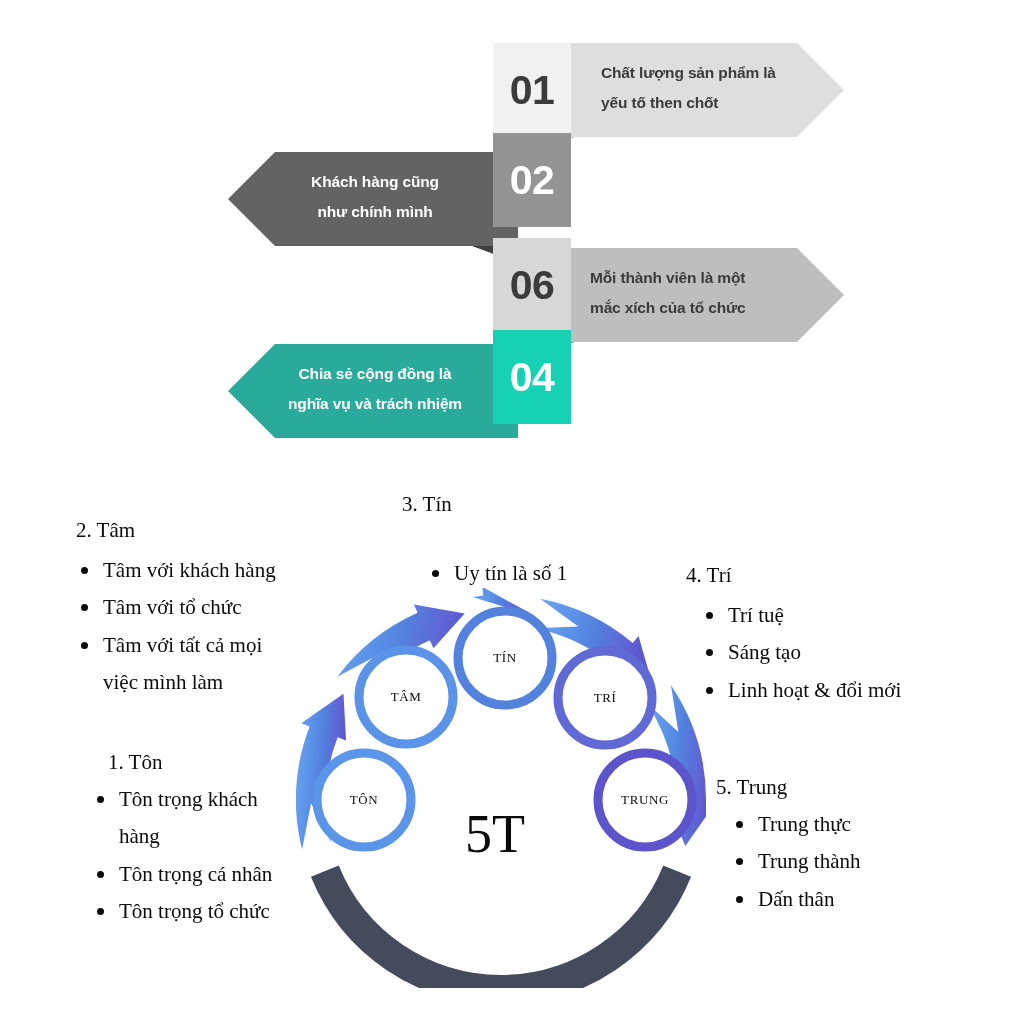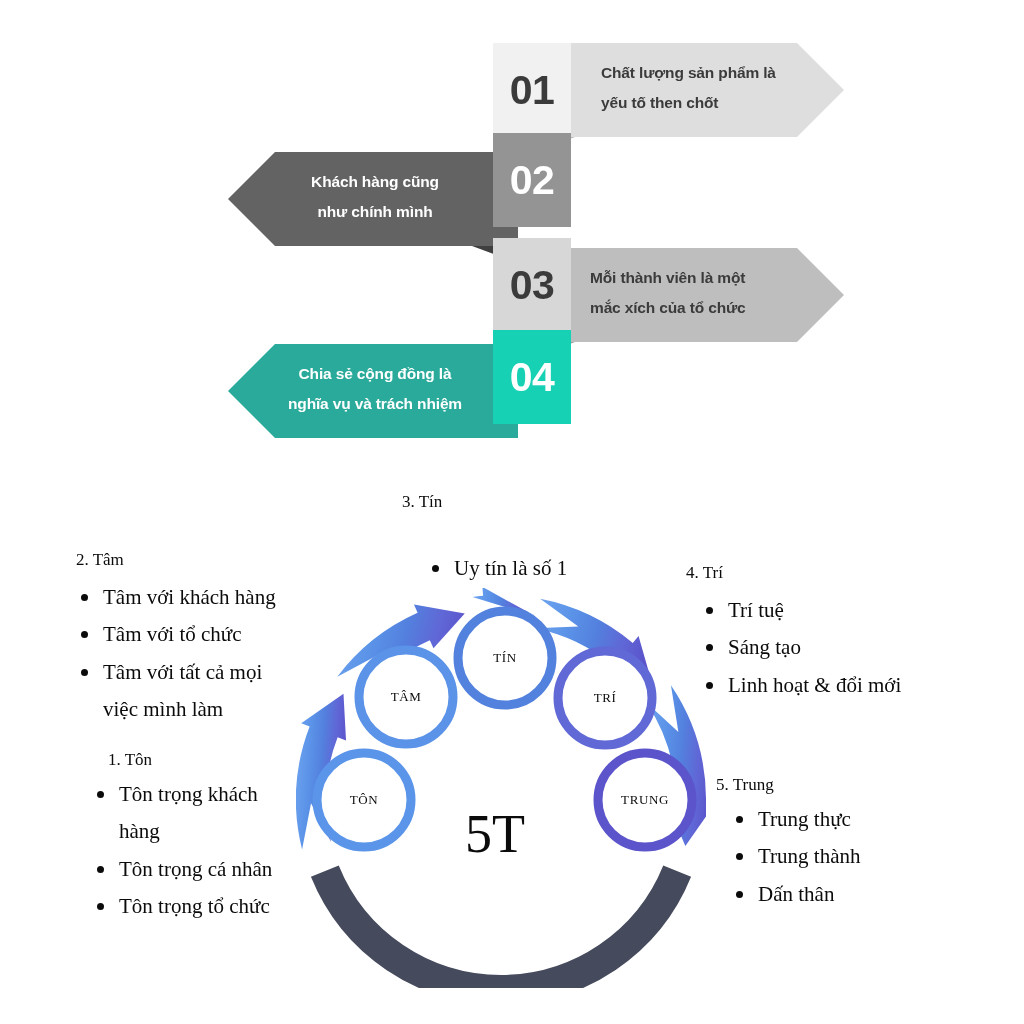--- a/index.html
+++ b/index.html
@@ -46,21 +46,21 @@
 
   
   #wheel-area { position: absolute; left: 0; top: 470px; width: 1024px; height: 554px; }
 
   .note {
     position: absolute;
     font-family: "Liberation Serif", "DejaVu Serif", serif;
     color: #0b0b0b;
   }
   .note .note-head {
-    font-size: 17px;
+    font-size: 21px;
     white-space: nowrap;
     margin-bottom: 9px;
   }
   .note ul { list-style: none; }
   .note li {
     position: relative;
     font-size: 21px;
     line-height: 1.78;
     padding-left: 27px;
   }
@@ -130,21 +130,21 @@
       </div>
     </div>
 
     <div class="arrow-row" data-name="arrow-row-03">
       <svg class="arrow-svg" style="left:517px; top:248px;" width="315" height="94" viewBox="0 0 315 94" data-name="arrow-body-03">
         <polygon id="p03" points="0,0 268,0 315,47 268,94 0,94" fill="#bebebe"></polygon>
       </svg>
       <svg class="arrow-svg" style="left:517px; top:342px; z-index:2;" width="46" height="17" viewBox="0 0 46 17" data-name="arrow-shadow-03">
         <polygon points="0,0 46,0 0,17" fill="#9a9a9a"></polygon>
       </svg>
-      <div class="numbox" id="n03" style="left: 481px; top: 238px; background: rgb(215, 215, 215); color: rgb(59, 59, 59);" data-name="arrow-number-03">03</div>
+      <div class="numbox" id="n03" style="left: 481px; top: 238px; background: rgb(215, 215, 215); color: rgb(59, 59, 59);" data-name="arrow-number-03">06</div>
       <div class="arrow-text right" id="t03" style="left: 578px; top: 263px; color: rgb(59, 59, 59);" data-name="arrow-label-03">
         <div data-name="arrow-label-03-line1">Mỗi thành viên là một</div>
         <div data-name="arrow-label-03-line2">mắc xích của tổ chức</div>
       </div>
     </div>
 
     <div class="arrow-row" data-name="arrow-row-04">
       <svg class="arrow-svg" style="left:216px; top:344px;" width="290" height="94" viewBox="0 0 290 94" data-name="arrow-body-04">
         <polygon id="p04" points="47,0 290,0 290,94 47,94 0,47" fill="#2aaa9a"></polygon>
       </svg>
@@ -154,21 +154,21 @@
       <div class="numbox" id="n04" style="left: 481px; top: 330px; background: rgb(23, 209, 180); color: rgb(255, 255, 255);" data-name="arrow-number-04">04</div>
       <div class="arrow-text left" id="t04" style="left: 238px; top: 359px; width: 250px; color: rgb(255, 255, 255);" data-name="arrow-label-04">
         <div data-name="arrow-label-04-line1">Chia sẻ cộng đồng là</div>
         <div data-name="arrow-label-04-line2">nghĩa vụ và trách nhiệm</div>
       </div>
     </div>
   </div>
 
   <div id="wheel-area" data-name="five-t-wheel-section">
 
-    <div class="note" style="left:76px; top:48px;margin-top:32px;" data-name="note-tam">
+    <div class="note" style="left:76px; top:48px;" data-name="note-tam">
       <div class="note-head" data-name="note-tam-heading">2.  Tâm</div>
       <ul data-name="note-tam-list">
         <li data-name="list-item"><span data-name="note-tam-bullet-1">Tâm với khách hàng</span></li>
         <li data-name="list-item"><span data-name="note-tam-bullet-2">Tâm với tổ chức</span></li>
         <li data-name="list-item"><span data-name="note-tam-bullet-3">Tâm với tất cả mọi</span>
           <span class="wrap2" data-name="note-tam-bullet-3-cont">việc mình làm</span></li>
       </ul>
     </div>
 
     <div class="note" style="left:402px; top:22px;" data-name="note-tin">

